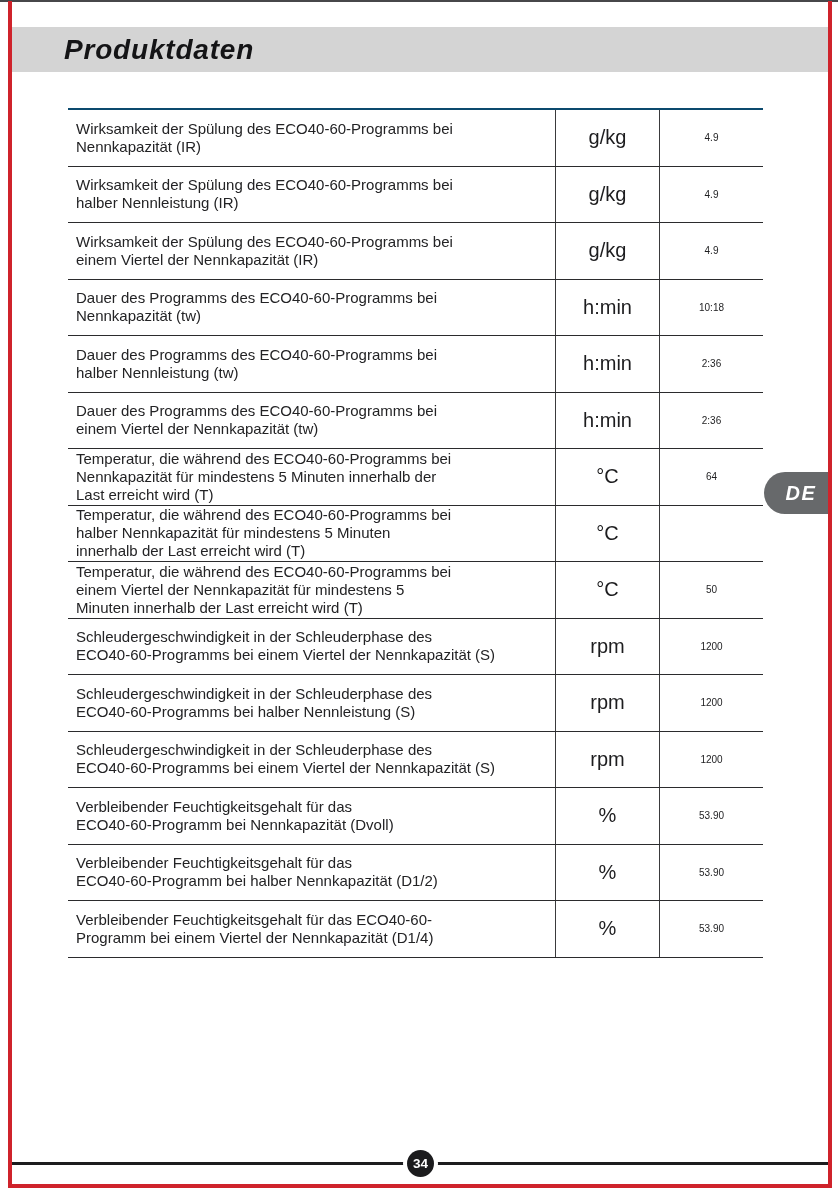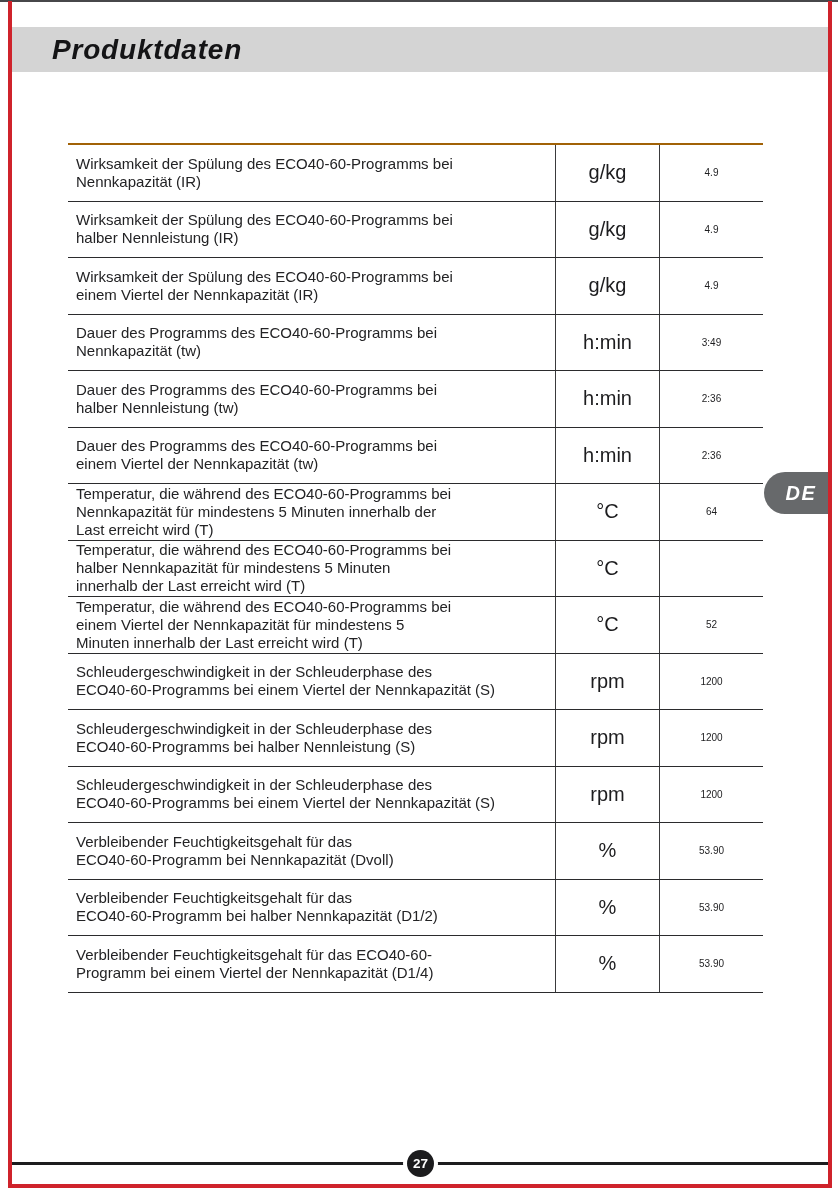--- a/index.html
+++ b/index.html
@@ -11,36 +11,36 @@
   .top-hairline{position:absolute;top:0;left:0;width:838px;height:2px;background:#47474a;}
   .frame-left{position:absolute;left:8px;top:1px;width:4px;height:1187px;background:#cf232b;z-index:5;}
   .frame-right{position:absolute;left:828px;top:1px;width:4px;height:1187px;background:#cf232b;z-index:5;}
   .frame-bottom{position:absolute;left:8px;top:1184px;width:824px;height:4px;background:#cf232b;z-index:5;}
   
   .header-bar{
     position:absolute;left:12px;top:27px;width:816px;height:45px;background:#d4d4d4;
     display:flex;align-items:center;
   }
   .title{
-    margin:4px;padding-left:36px;font-size:28px;font-weight:bold;font-style:italic;
+    margin:16px;padding-left:36px;font-size:28px;font-weight:bold;font-style:italic;
     letter-spacing:0.8px;color:#141416;
   }
   
   .lang-tab{
     position:absolute;left:764px;top:472px;width:68px;height:42px;background:#67696b;
     border-radius:21px 0 0 21px;display:flex;align-items:center;justify-content:center;
     z-index:4;
   }
   .lang-tab span{
     color:#ffffff;font-weight:bold;font-style:italic;font-size:20px;letter-spacing:1.5px;
     padding-left:6px;
   }
   
   .ptable{
-    position:absolute;left:68px;top:108px;width:695px;border-top:2px solid #a16207;margin-top:35px;
+    position:absolute;left:68px;top:108px;width:695px;border-top:2px solid #0c4a6e;
   }
   .trow{
     display:flex;height:56.5px;box-sizing:border-box;border-bottom:1.6px solid #2b2b2d;
   }
   .cell{box-sizing:border-box;display:flex;align-items:center;}
   .cell.desc{
     width:487px;padding:0 2px 0 8px;font-size:15px;line-height:18px;
     white-space:pre;overflow:visible;color:#232325;
   }
   .cell.unit{
@@ -91,21 +91,21 @@
   <div class="trow">
     <div class="cell desc">Wirksamkeit der Spülung des ECO40-60-Programms bei
 einem Viertel der Nennkapazität (IR)</div>
     <div class="cell unit">g/kg</div>
     <div class="cell value">4.9</div>
   </div>
   <div class="trow">
     <div class="cell desc">Dauer des Programms des ECO40-60-Programms bei
 Nennkapazität (tw)</div>
     <div class="cell unit">h:min</div>
-    <div class="cell value">3:49</div>
+    <div class="cell value">10:18</div>
   </div>
   <div class="trow">
     <div class="cell desc">Dauer des Programms des ECO40-60-Programms bei
 halber Nennleistung (tw)</div>
     <div class="cell unit">h:min</div>
     <div class="cell value">2:36</div>
   </div>
   <div class="trow">
     <div class="cell desc">Dauer des Programms des ECO40-60-Programms bei
 einem Viertel der Nennkapazität (tw)</div>
@@ -123,21 +123,21 @@
     <div class="cell desc">Temperatur, die während des ECO40-60-Programms bei
 halber Nennkapazität für mindestens 5 Minuten
 innerhalb der Last erreicht wird (T)</div>
     <div class="cell unit">°C</div>
   </div>
   <div class="trow">
     <div class="cell desc">Temperatur, die während des ECO40-60-Programms bei
 einem Viertel der Nennkapazität für mindestens 5
 Minuten innerhalb der Last erreicht wird (T)</div>
     <div class="cell unit">°C</div>
-    <div class="cell value">52</div>
+    <div class="cell value">50</div>
   </div>
   <div class="trow">
     <div class="cell desc">Schleudergeschwindigkeit in der Schleuderphase des
 ECO40-60-Programms bei einem Viertel der Nennkapazität (S)</div>
     <div class="cell unit">rpm</div>
     <div class="cell value">1200</div>
   </div>
   <div class="trow">
     <div class="cell desc">Schleudergeschwindigkeit in der Schleuderphase des
 ECO40-60-Programms bei halber Nennleistung (S)</div>
@@ -165,14 +165,14 @@
   <div class="trow">
     <div class="cell desc">Verbleibender Feuchtigkeitsgehalt für das ECO40-60-
 Programm bei einem Viertel der Nennkapazität (D1/4)</div>
     <div class="cell unit">%</div>
     <div class="cell value">53.90</div>
   </div>
 </div>
 
 <div class="footer-line"></div>
 <div class="page-badge">
-  <span>27</span>
+  <span>34</span>
 </div>
 
 </body></html>

